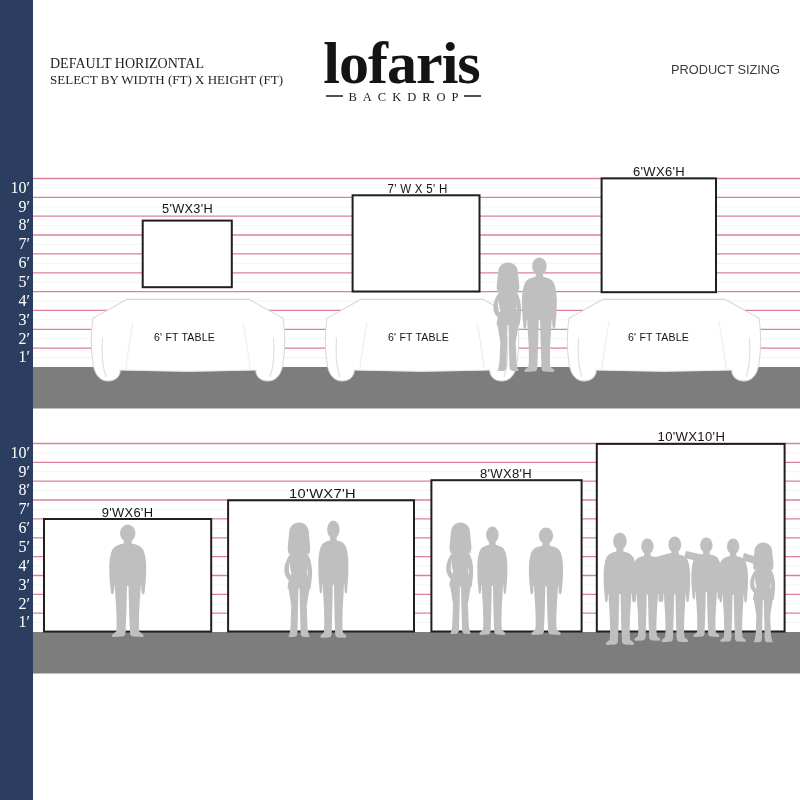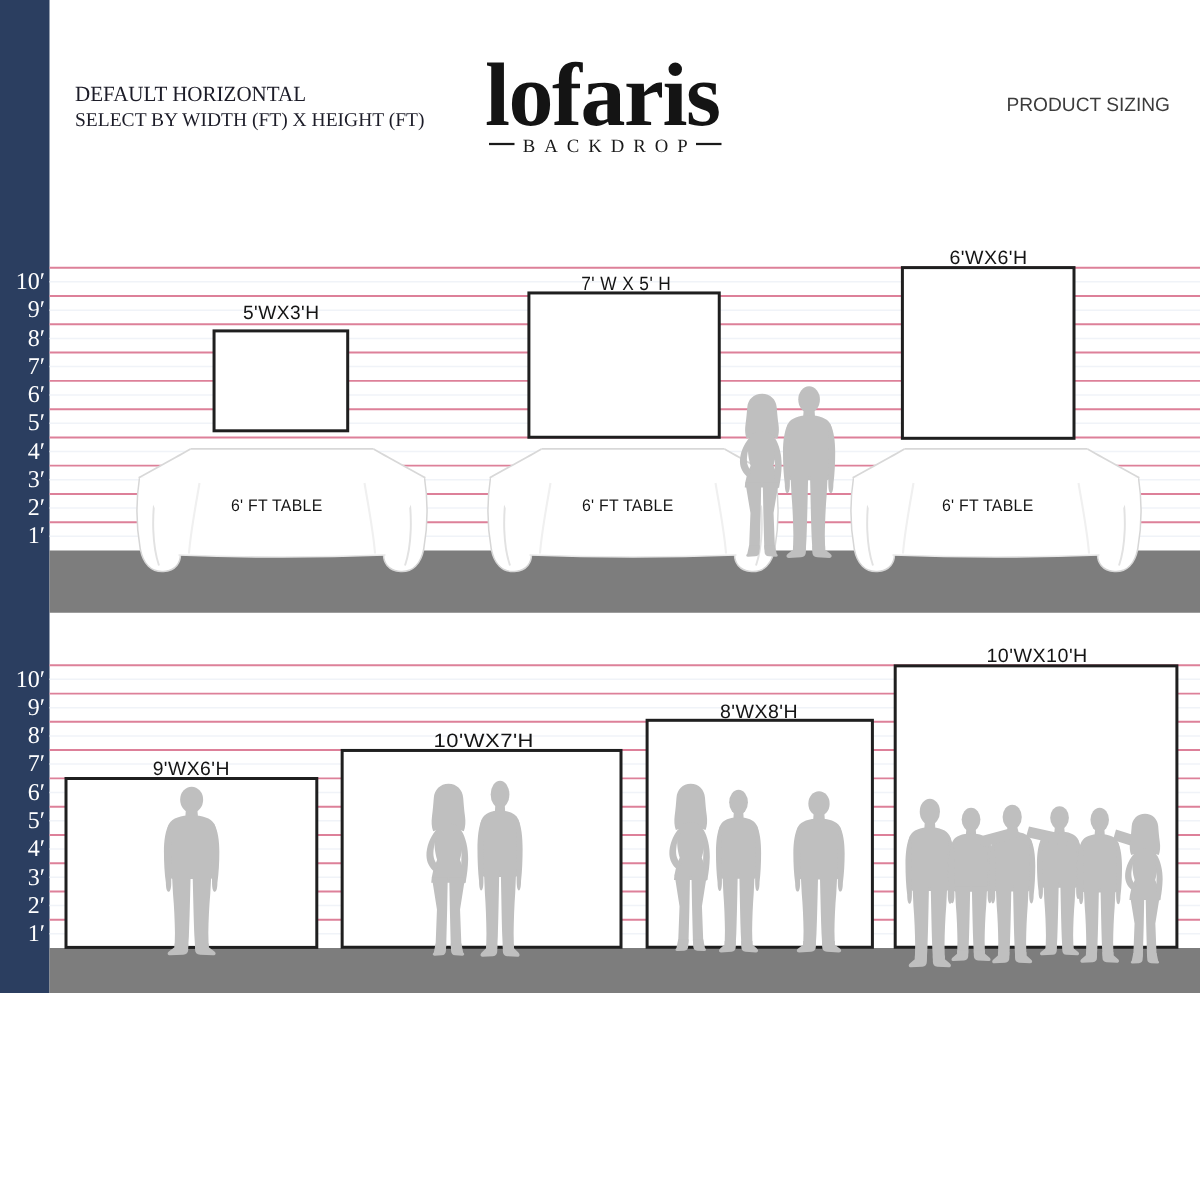--- a/index.html
+++ b/index.html
@@ -1,15 +1,15 @@
 <!DOCTYPE html>
 <html><head><meta charset="utf-8"><title>Product Sizing</title>
 <style>
 html,body{margin:0;padding:0;background:#ffffff;}
-#page{position:relative;width:800px;height:662px;background:#ffffff;overflow:hidden;}
+#page{position:relative;width:800px;height:800px;background:#ffffff;overflow:hidden;}
 </style></head><body>
 <div id="page">
 <svg width="800" height="800" viewBox="0 0 800 800">
 <defs>
         <g id="man">
 <ellipse cx="22" cy="9.2" rx="7.1" ry="8.7"></ellipse>
 <path d="M18.6,14 L25.4,14 L25.9,20.5 L18.1,20.5 Z"></path>
 <path d="M22,19.5 C28.5,19.5 34,21.5 35.8,25 C37.2,28 37.8,33 37.8,37 L36.8,54 C36.6,59 35.4,62 33.4,62 L10.6,62 C8.6,62 7.4,59 7.2,54 L6.2,37 C6.2,33 6.8,28 8.2,25 C10,21.5 15.5,19.5 22,19.5 Z"></path>
 <path d="M8.2,25 C5.8,29.5 4.9,36.5 4.9,44 C4.9,51 5.3,58.5 6.1,64.5 C6.1,68 6.7,70.5 7.7,70.5 C8.8,70.5 9.3,68.3 9.4,65.3 C9.5,59 9.5,52 9.4,45.5 L9.2,31 Z"></path>
 <path d="M35.8,25 C38.2,29.5 39.1,36.5 39.1,44 C39.1,51 38.7,58.5 37.9,64.5 C37.9,68 37.3,70.5 36.3,70.5 C35.2,70.5 34.7,68.3 34.6,65.3 C34.5,59 34.5,52 34.6,45.5 L34.8,31 Z"></path>

